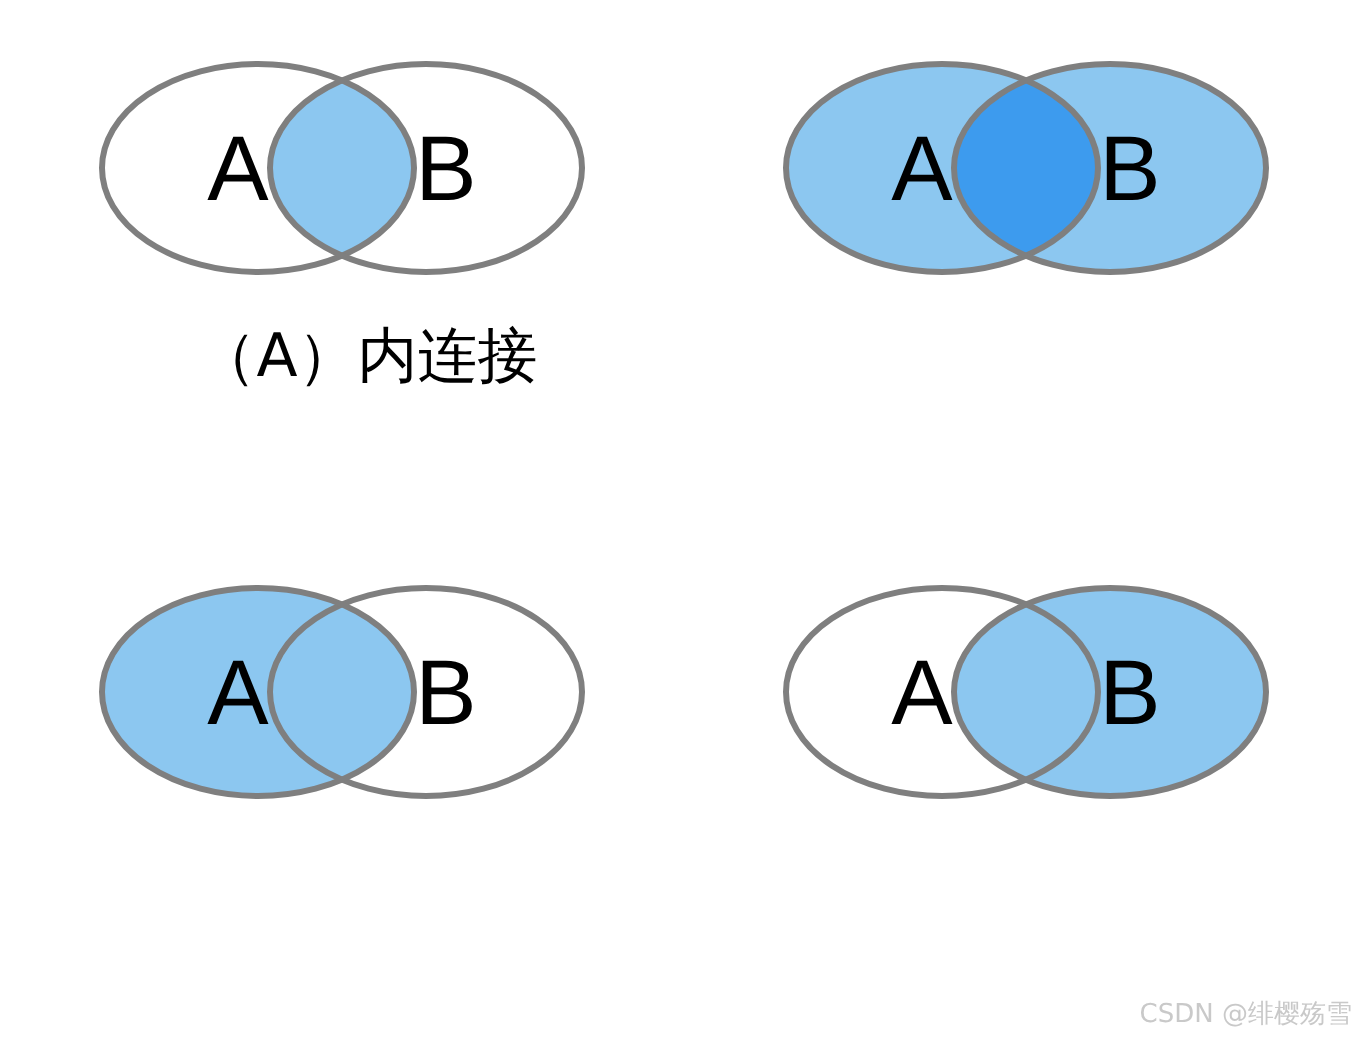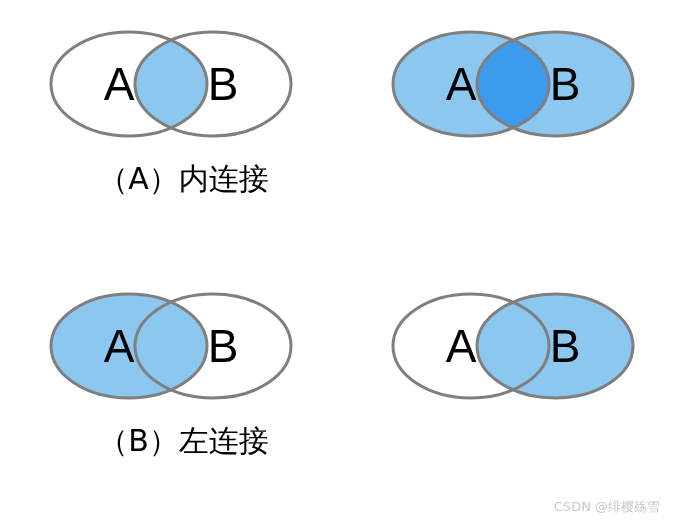--- a/index.html
+++ b/index.html
@@ -44,21 +44,21 @@
     font-size: 30px;
     line-height: 1.1;
     color: #000000;
     letter-spacing: 0px;
     white-space: nowrap;
     font-family: "DejaVu Sans", "Liberation Sans", sans-serif;
     margin-left: 25px;
   }
   .watermark {
     position: absolute;
-    right: 24px;
+    right: 8px;
     bottom: 8px;
     font-size: 13px;
     color: #c9c9c9;
     white-space: nowrap;
     font-family: "DejaVu Sans", "Liberation Sans", sans-serif;
   }
   .venn-letter {
     font-family: "Liberation Sans", "DejaVu Sans", sans-serif;
     font-size: 46px;
     fill: #000000;
@@ -119,21 +119,20 @@
     <div class="venn-wrap">
       <svg class="venn-svg" viewBox="0 0 260 120">
         <ellipse cx="172" cy="58" rx="78" ry="52" fill="#ffffff"></ellipse>
         <ellipse cx="88" cy="58" rx="78" ry="52" fill="#8cc7f0"></ellipse>
         <ellipse cx="172" cy="58" rx="78" ry="52" fill="none" stroke="#7f7f7f" stroke-width="3"></ellipse>
         <ellipse cx="88" cy="58" rx="78" ry="52" fill="none" stroke="#7f7f7f" stroke-width="3"></ellipse>
         <text class="venn-letter" x="78" y="74" text-anchor="middle">A</text>
         <text class="venn-letter" x="182" y="74" text-anchor="middle">B</text>
       </svg>
     </div>
-    <div class="caption">（B）左连接</div>
   </div>
 
   <div class="panel">
     <div class="venn-wrap">
       <svg class="venn-svg" viewBox="0 0 260 120">
         <ellipse cx="88" cy="58" rx="78" ry="52" fill="#ffffff"></ellipse>
         <ellipse cx="172" cy="58" rx="78" ry="52" fill="#8cc7f0"></ellipse>
         <ellipse cx="88" cy="58" rx="78" ry="52" fill="none" stroke="#7f7f7f" stroke-width="3"></ellipse>
         <ellipse cx="172" cy="58" rx="78" ry="52" fill="none" stroke="#7f7f7f" stroke-width="3"></ellipse>
         <text class="venn-letter" x="78" y="74" text-anchor="middle">A</text>

